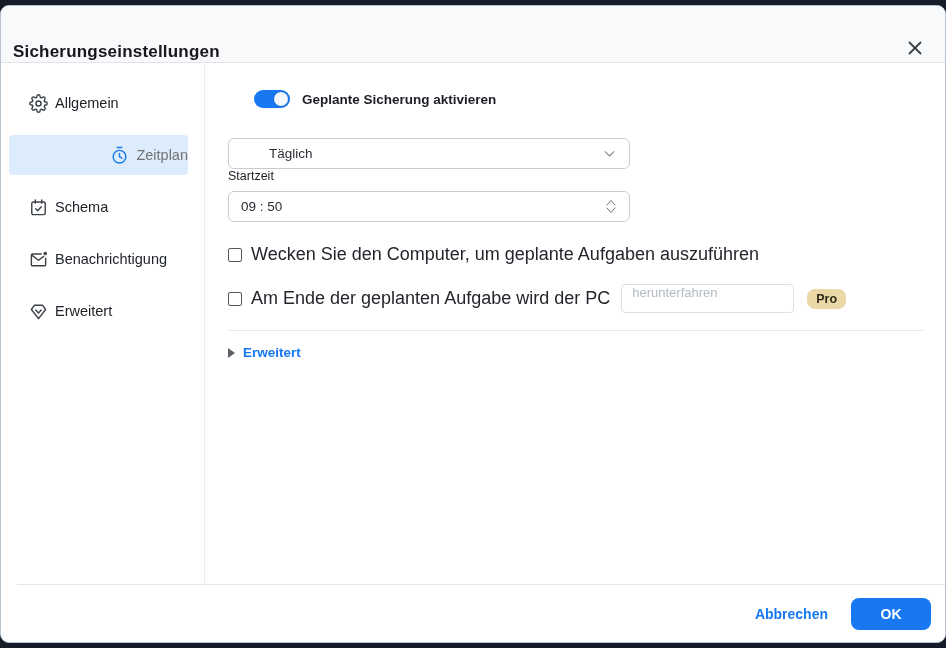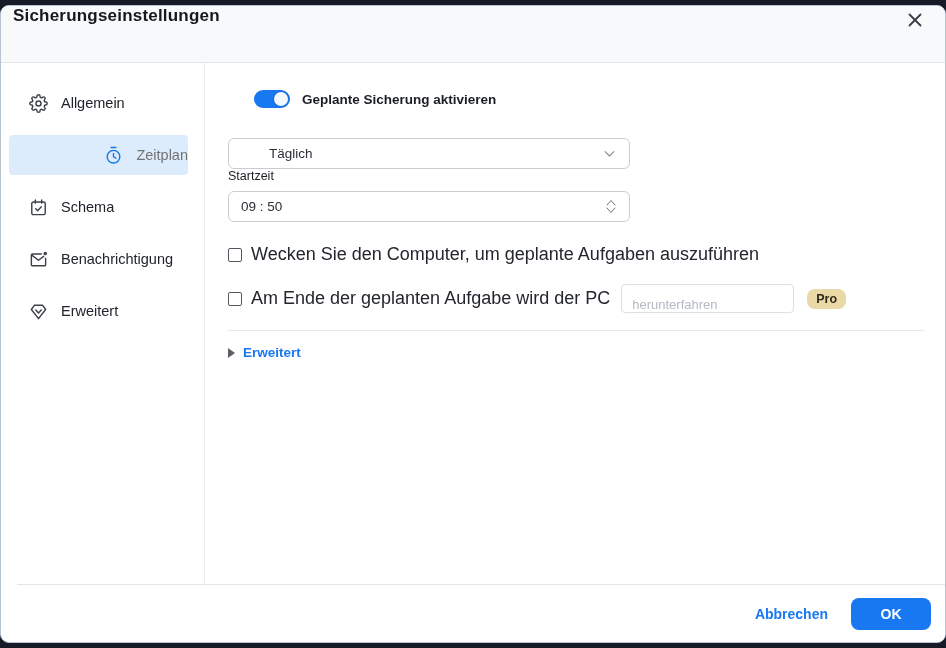--- a/index.html
+++ b/index.html
@@ -15,40 +15,40 @@
     border:1px solid #b9c4d1;
     border-radius:9px;
     display:flex; flex-direction:column;
     overflow:hidden;
   }
   
   .titlebar {
     height:57px; flex:0 0 57px;
     background:#f8f9fb;
     border-bottom:1px solid #e2e4e8;
-    display:flex; align-items:flex-start;
+    display:flex; align-items:flex-end;
     padding:0 16px 0 12px;
   }
   .title { font-size:17px; font-weight:bold; color:#16181d; letter-spacing:.2px; }
   .close-btn {
     margin-left:auto; width:28px; height:28px;
     display:flex; align-items:center; justify-content:center;
     cursor:pointer; color:#3a3f47; font-size:17px;
   }
   
   .bodyrow { flex:1; display:flex; min-height:0; }
   .sidebar {
     width:204px; flex:0 0 204px;
     border-right:1px solid #ececec;
     padding-top:20px;
     background:#fff;
   }
   .side-item {
     height:40px; margin:0 16px 12px 8px;
-    display:flex; align-items:center; gap:13px;
+    display:flex; align-items:center; gap:7px;
     padding-left:20px; border-radius:4px;
     font-size:14.5px; color:#20242b; cursor:pointer;
   }
   .side-item .icn { width:19px; height:19px; display:flex; align-items:center; }
   .side-item svg { stroke:#3c4148; }
   .side-item.selected { background:#ddecfc; color:#737373;justify-content:flex-end; }
   .side-item.selected svg { stroke:#1778e8; }
   
   .content { flex:1; padding:27px 16px 0 23px; position:relative; }
   .toggle-row { display:flex; align-items:center; gap:12px;padding-left:26px; }
@@ -80,21 +80,21 @@
   .check-row { display:flex; align-items:center; margin-top:22px; }
   .checkbox {
     width:14px; height:14px; border:1.5px solid #53575e; border-radius:2px;
     background:#fff; flex:0 0 14px; cursor:pointer;
   }
   .check-label { font-size:18px; color:#23262c; margin-left:9px; }
   .check-row-2 { margin-top:19px; }
   .mini-input {
     width:173px; height:29px; margin-left:11px;
     border:1px solid #dbe0e5; border-radius:4px;
-    display:flex; align-items:flex-end; padding:0 10px;
+    display:flex; align-items:flex-start; padding:0 10px;
     font-size:13px; color:#b3bac2; background:#fff;
   }
   .pro-badge {
     margin-left:13px; background:#ead8a6; color:#2f2a18;
     font-size:12.5px; font-weight:bold;
     padding:3px 9px; border-radius:8px;
   }
   .divider { margin-top:17px; width:696px; height:1px; background:#e6e7e9; }
   .advanced-row { margin-top:14px; display:flex; align-items:center; gap:8px; cursor:pointer; }
   .tri-right {

